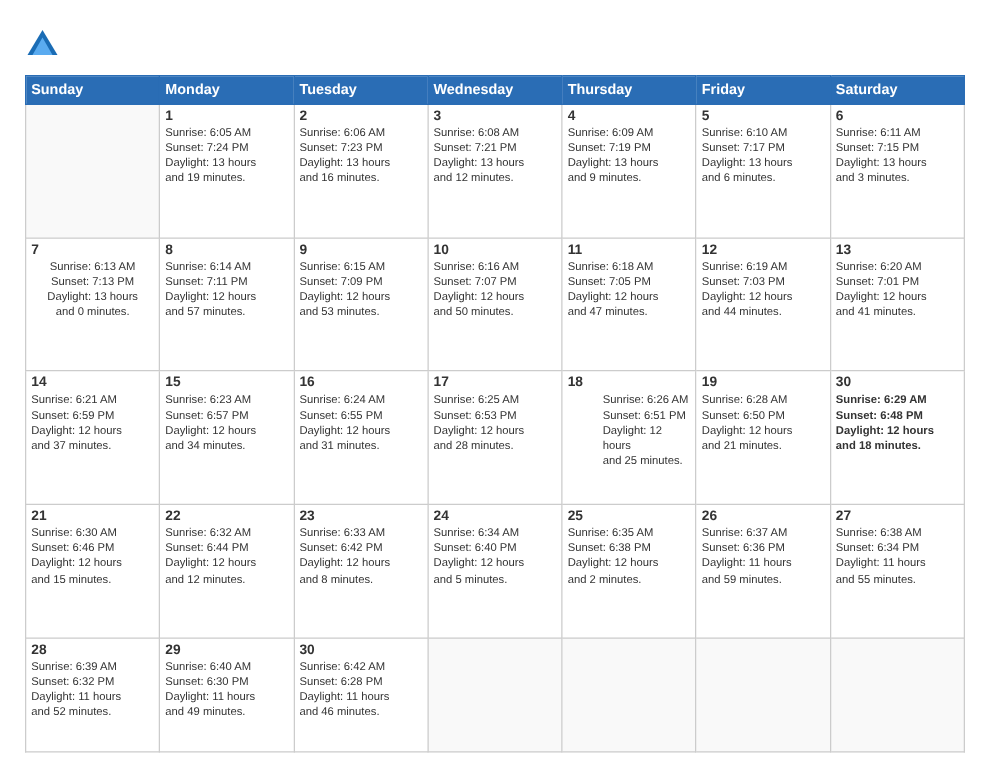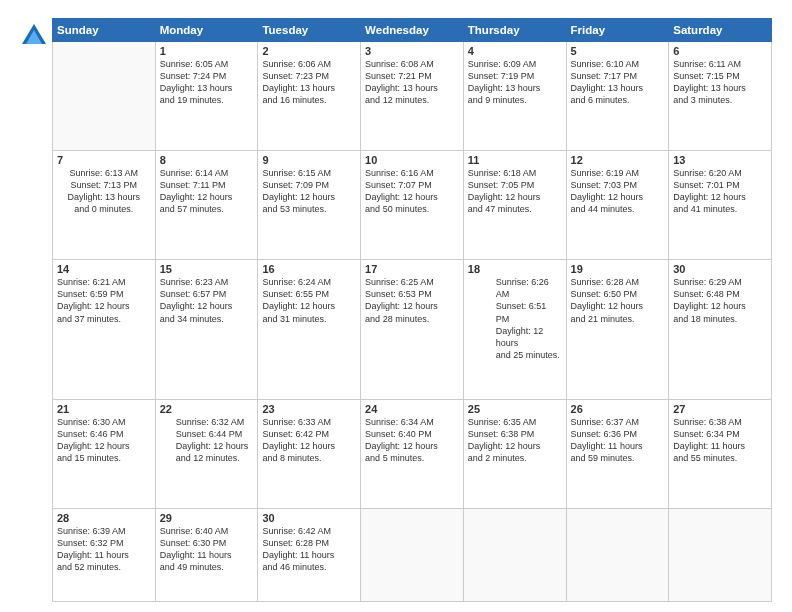--- a/index.html
+++ b/index.html
@@ -8,21 +8,21 @@
       background: #fff;
       width: 792px;
       height: 612px;
       overflow: hidden;
     }
     .page {
       width: 792px;
       height: 612px;
       padding: 18px 20px 10px 20px;
       display: flex;
-      flex-direction: row;
+      flex-direction: column;
     }
     .header {
       display: flex;
       justify-content: space-between;
       align-items: flex-start;
       margin-bottom: 10px;
     }
     .logo {
       display: flex;
       align-items: center;
@@ -271,37 +271,37 @@
           </td>
           <td>
             <span class="day-num">19</span>
             <div class="day-info" style="white-space: pre-line;">Sunrise: 6:28 AM
 Sunset: 6:50 PM
 Daylight: 12 hours
 and 21 minutes.</div>
           </td>
           <td>
             <span class="day-num">30</span>
-            <div class="day-info" style="white-space: pre-line;">Sunrise: 6:29 AM
+            <div class="day-info" style="white-space: pre-line; font-weight: bold;">Sunrise: 6:29 AM
 Sunset: 6:48 PM
 Daylight: 12 hours
 and 18 minutes.</div>
           </td>
         </tr>
         <tr>
           <td>
             <span class="day-num">21</span>
             <div class="day-info" style="white-space: pre-line;">Sunrise: 6:30 AM
 Sunset: 6:46 PM
 Daylight: 12 hours
 and 15 minutes.</div>
           </td>
           <td>
             <span class="day-num">22</span>
-            <div class="day-info" style="white-space: pre-line; margin-left: 16px;">Sunrise: 6:32 AM
+            <div class="day-info" style="white-space: pre-line;">Sunrise: 6:32 AM
 Sunset: 6:44 PM
 Daylight: 12 hours
 and 12 minutes.</div>
           </td>
           <td>
             <span class="day-num">23</span>
             <div class="day-info" style="white-space: pre-line;">Sunrise: 6:33 AM
 Sunset: 6:42 PM
 Daylight: 12 hours
 and 8 minutes.</div>

